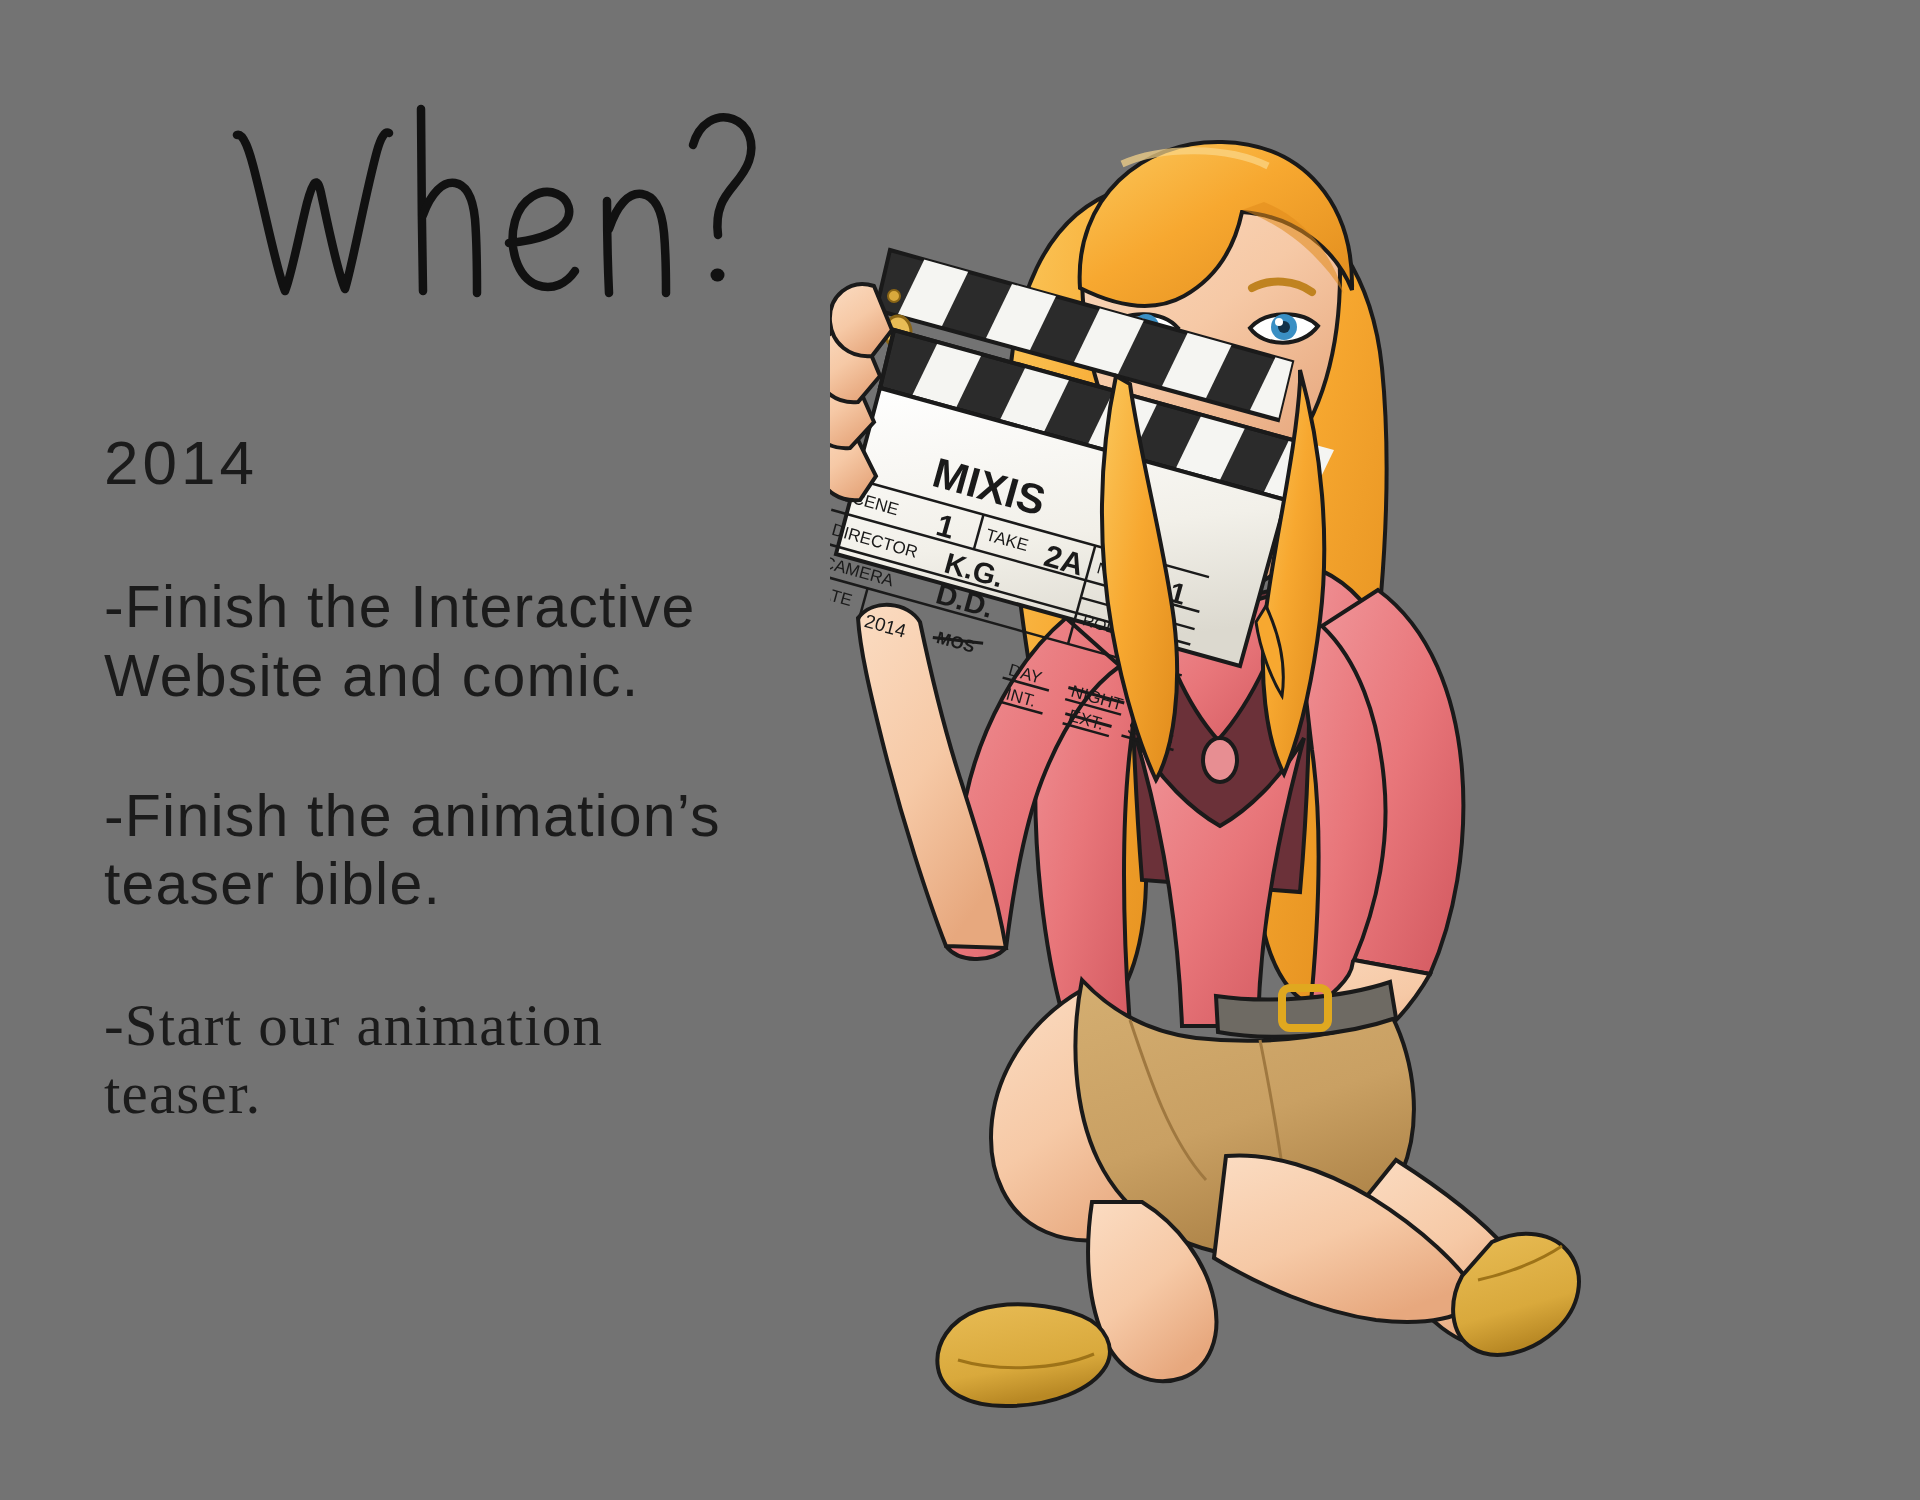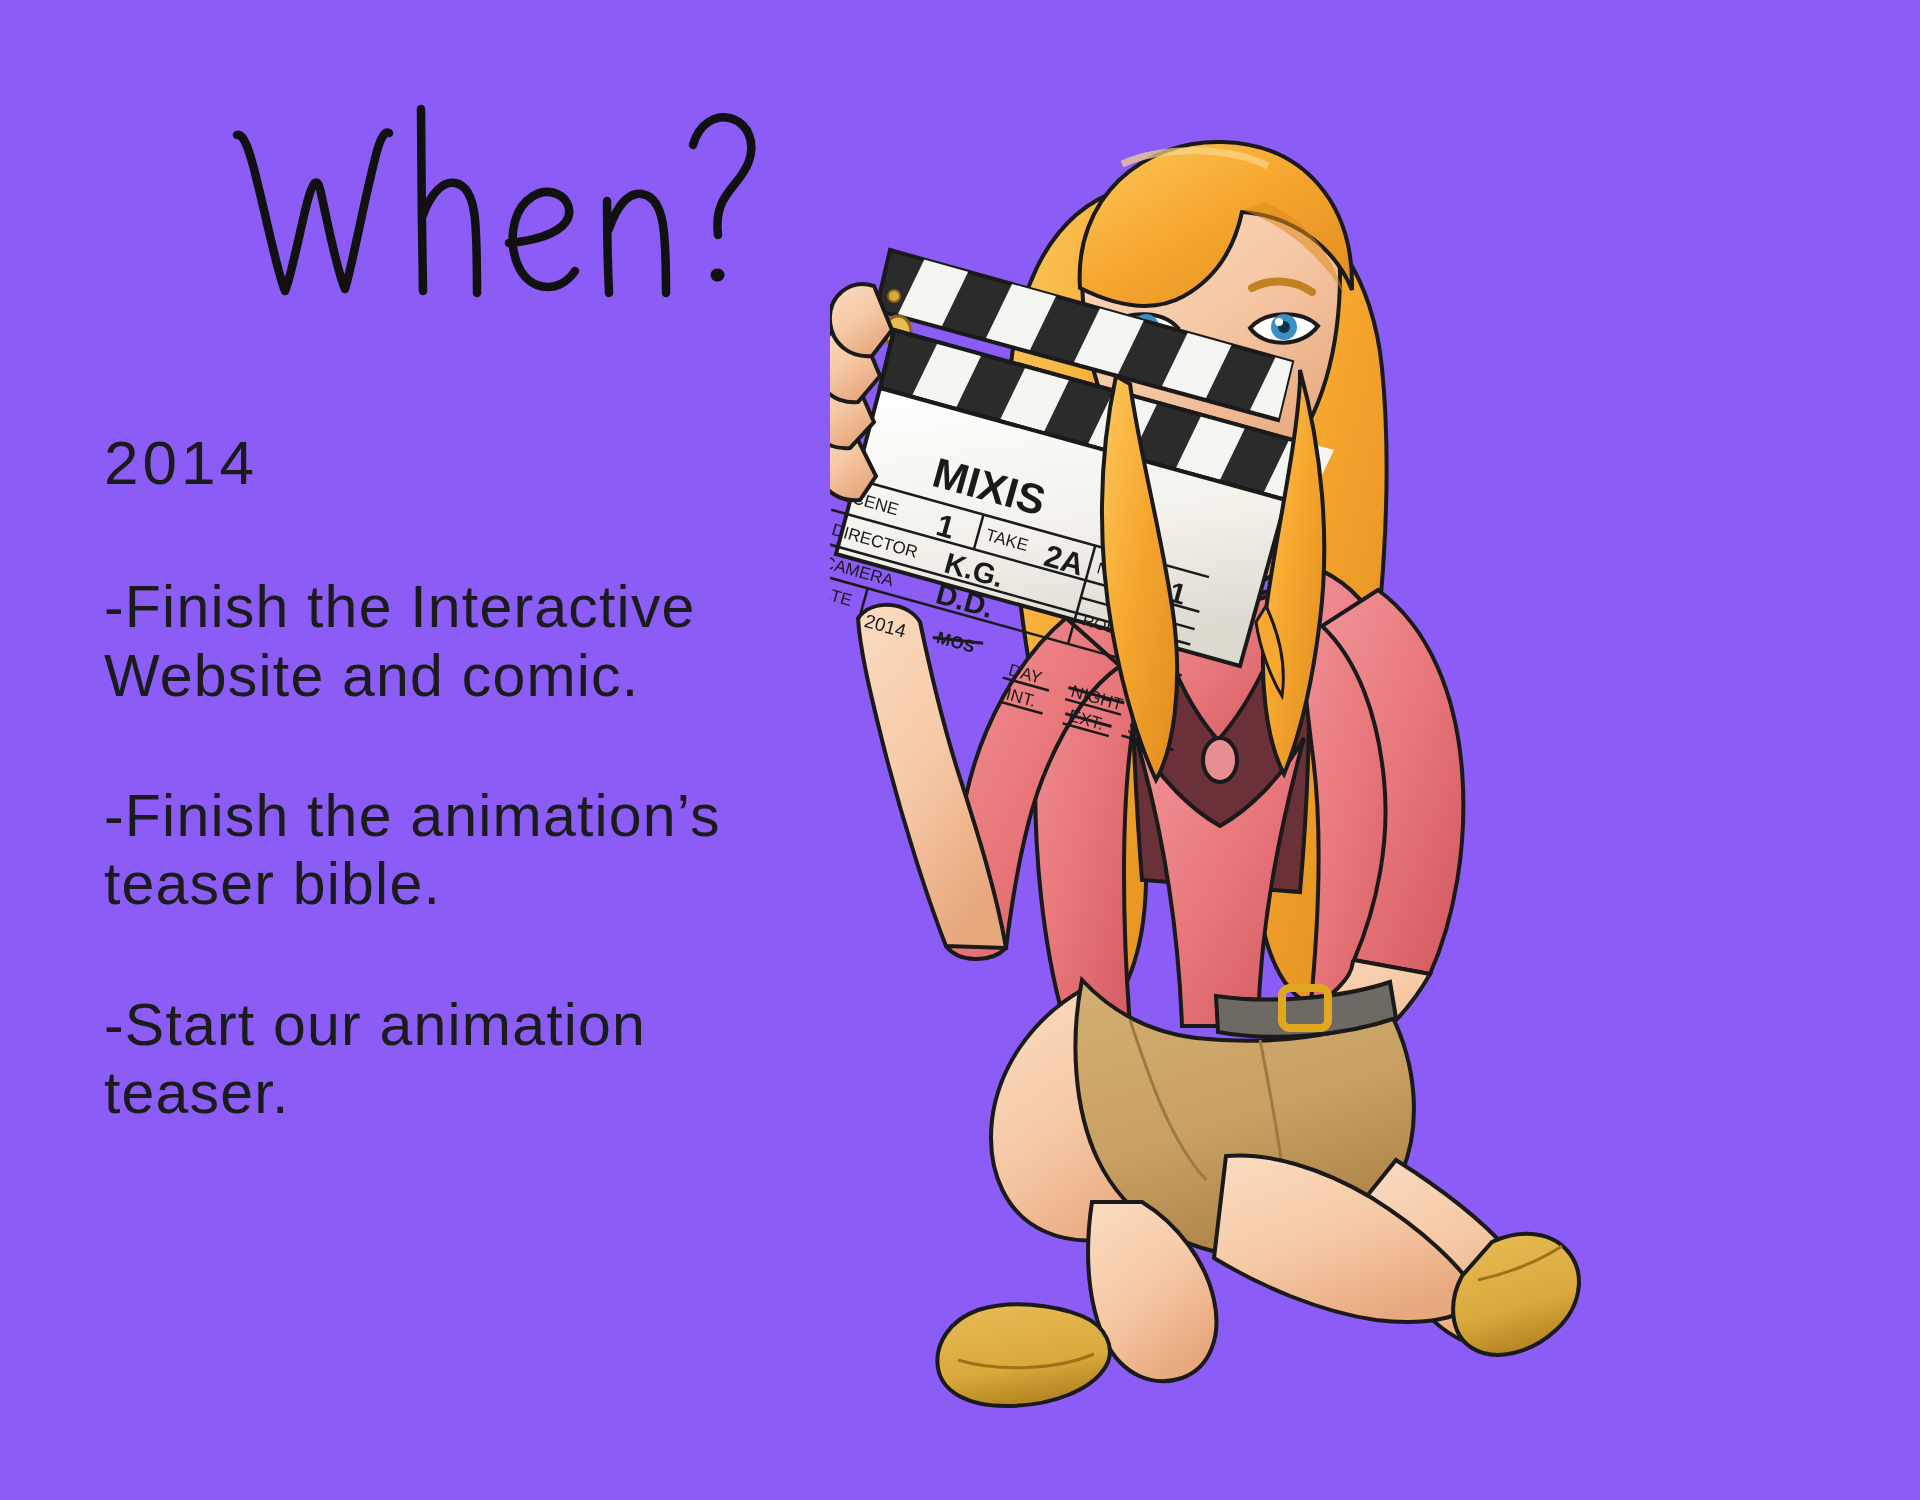--- a/index.html
+++ b/index.html
@@ -3,21 +3,21 @@
 <meta charset="utf-8">
 <style>
   html,body{margin:0;padding:0;}
   body{
     width:1920px;height:1500px;
     background:#ffffff;
     font-family:"DejaVu Sans", sans-serif;
     overflow:hidden;
     position:relative;
   }
-  .slide{position:absolute;inset:0;background:#8b5cf6;}
+  .slide{position:absolute;inset:0;background:#737373;}
 
   
   .title{
     position:absolute;left:225px;top:95px;
     font-family:"DejaVu Sans", sans-serif;
     font-size:205px;
     line-height:1;
     font-weight:300;
     color:#111111;
     letter-spacing:2px;
@@ -39,21 +39,21 @@
     margin:0 0 78px 0;
   }
   .bullet{
     font-size:59px;
     font-weight:300;
     letter-spacing:1.2px;
     line-height:1.16;
     margin:0 0 72px 0;
     white-space:pre-line;
   }
-  .bullet:last-child{margin-bottom:0;}
+  .bullet:last-child{margin-bottom:0;font-family:Liberation Serif, serif;}
 
   
   .art{
     position:absolute;left:830px;top:120px;width:1040px;height:1340px;
   }
   .art svg{display:block;width:100%;height:100%;}
 </style>
 </head>
 <body>
 

